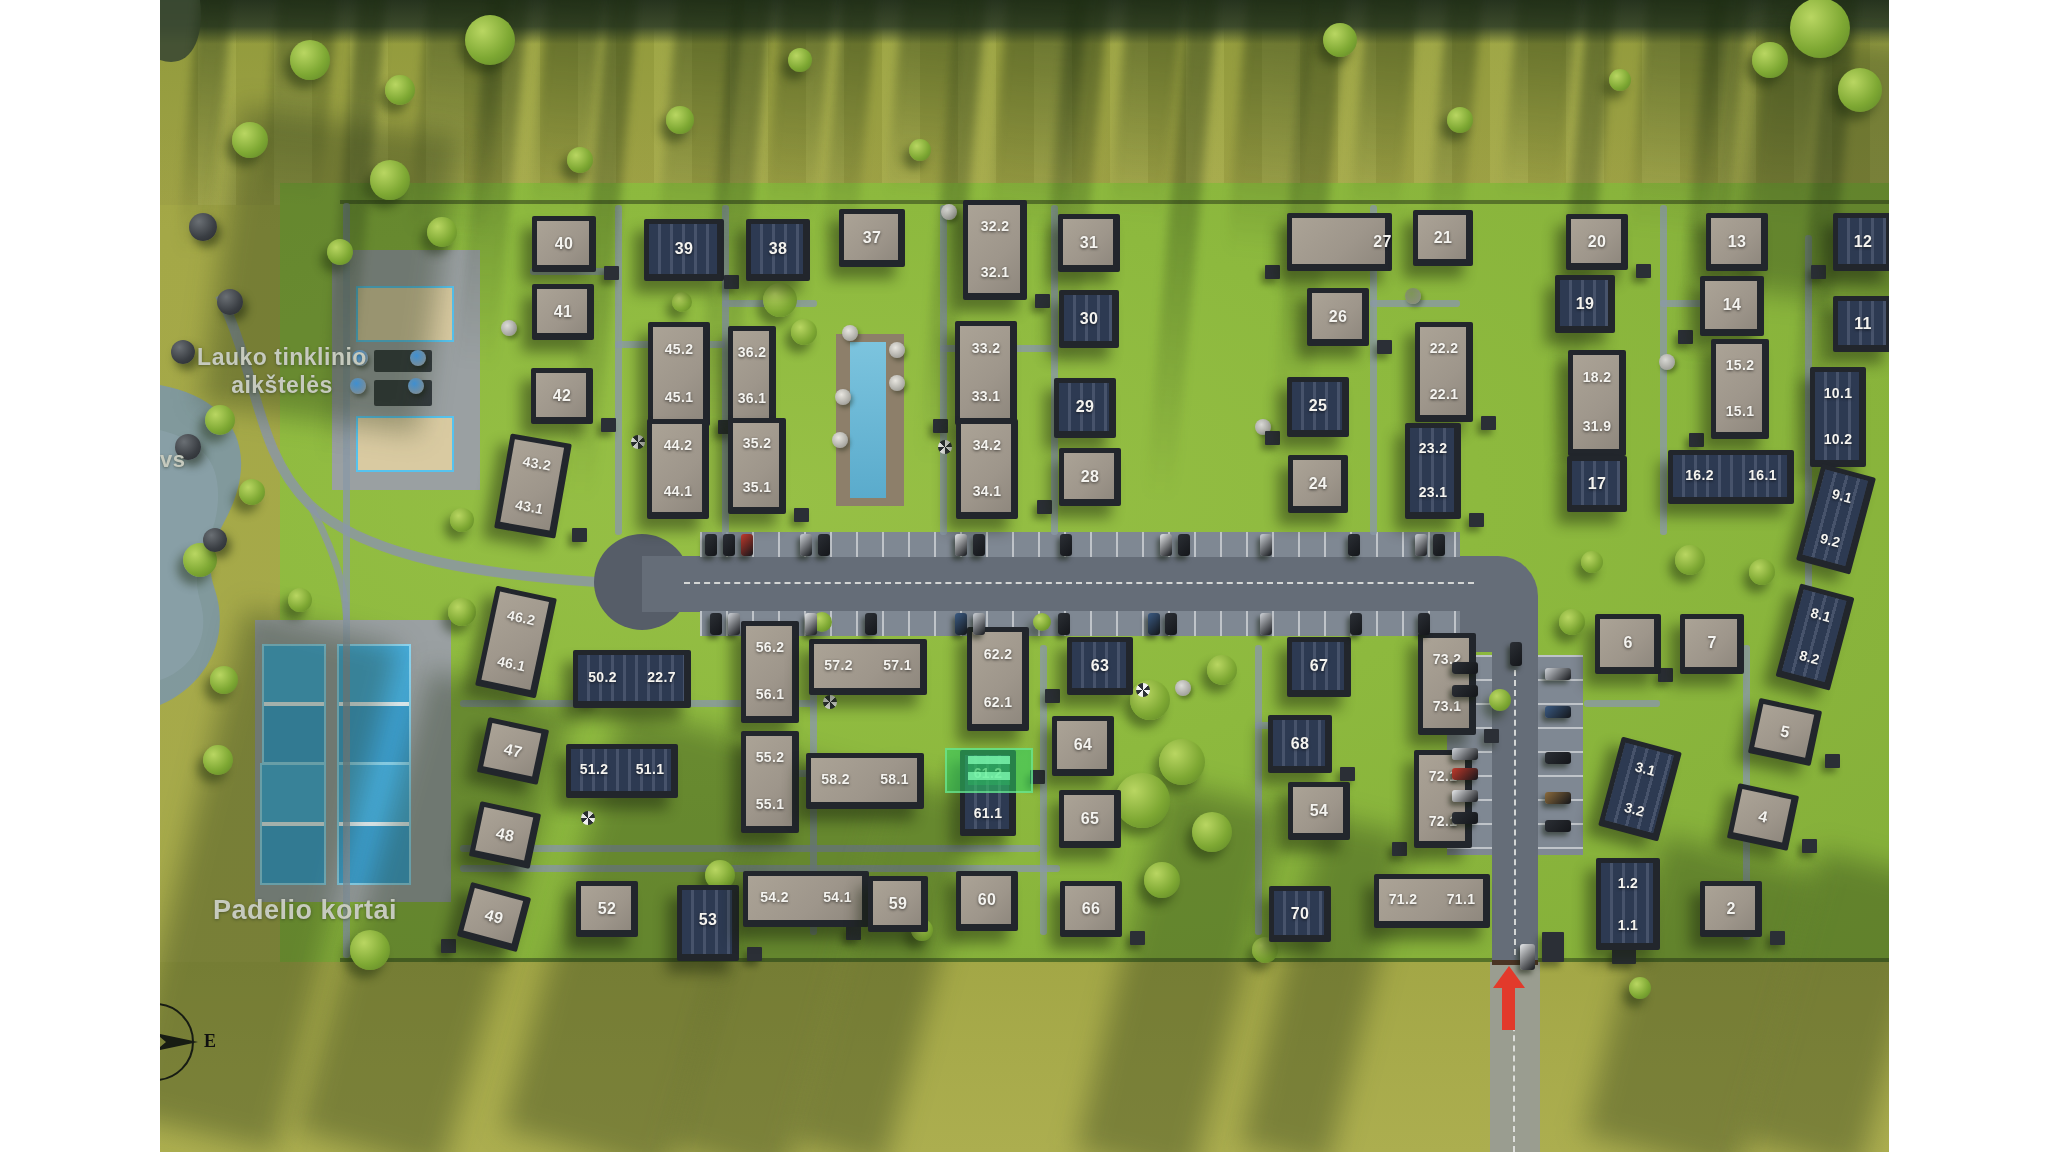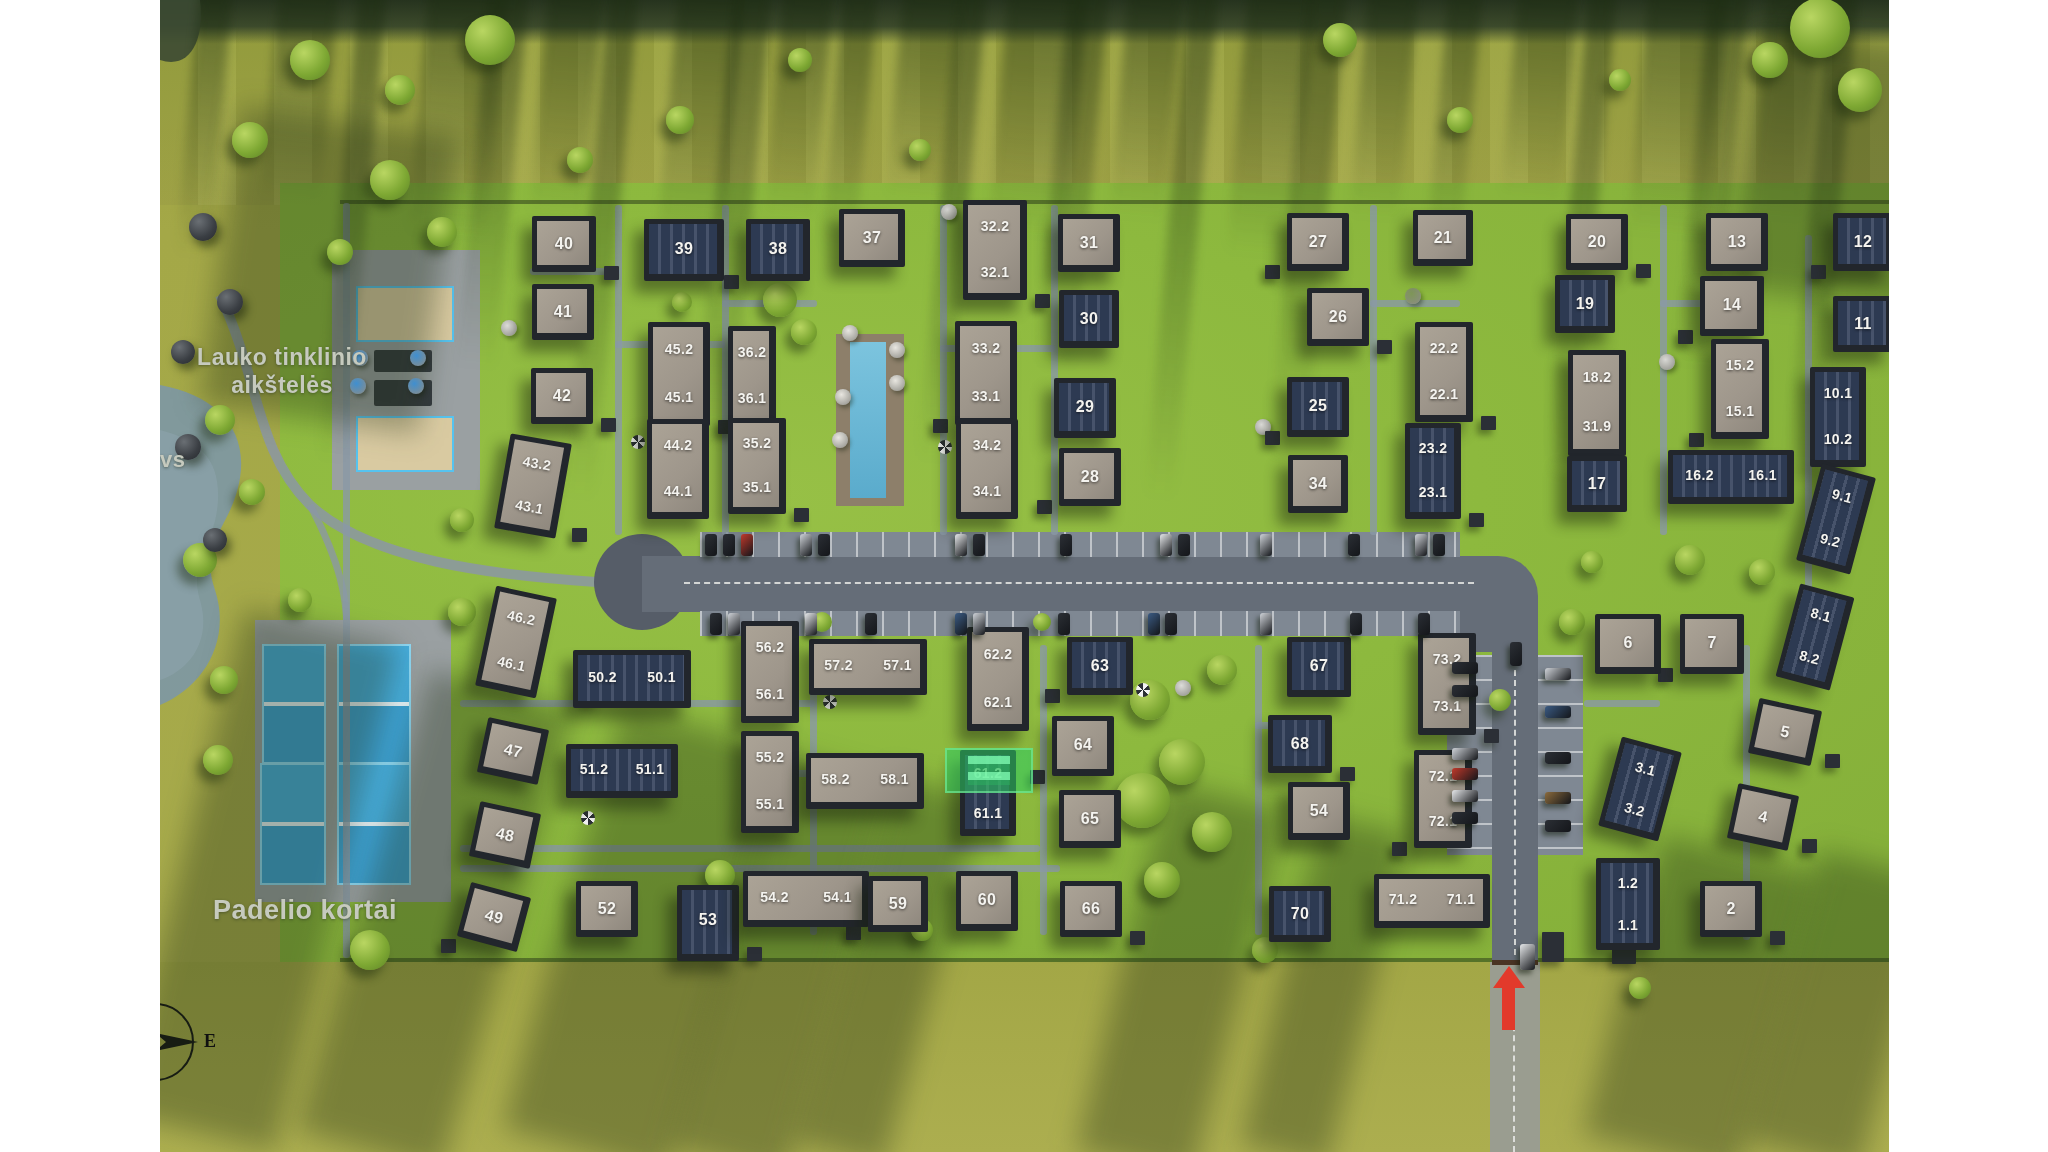--- a/index.html
+++ b/index.html
@@ -290,21 +290,21 @@
         <div class="house" style="left: 803px; top: 200px; width: 64px; height: 100px; transform: rotate(0deg);">
           <div class="roofA"></div>
           <div class="lbl" style="font-size: 14px; top: 18%;">32.2</div>
           <div class="lbl" style="font-size: 14px; top: 64%;">32.1</div>
         </div>
         <div class="shed" style="left: 875px; top: 294px; width: 15px; height: 14px;"></div>
         <div class="house" style="left: 898px; top: 214px; width: 62px; height: 58px; transform: rotate(0deg);">
           <div class="roofA"></div>
           <div class="lbl" style="font-size: 16px; top: 34%;">31</div>
         </div>
-        <div class="house" style="left: 1127px; top: 213px; width: 62px; height: 58px; transform: rotate(0deg);">
+        <div class="house" style="left: 1127px; top: 213px; width: 62px; height: 58px; transform: rotate(0deg); padding-left: 43px;">
           <div class="roofA"></div>
           <div class="lbl" style="font-size: 16px; top: 34%;">27</div>
         </div>
         <div class="shed" style="left: 1105px; top: 265px; width: 15px; height: 14px;"></div>
         <div class="house" style="left: 1253px; top: 210px; width: 60px; height: 56px; transform: rotate(0deg);">
           <div class="roofA"></div>
           <div class="lbl" style="font-size: 16px; top: 34%;">21</div>
         </div>
         <div class="house" style="left: 1406px; top: 214px; width: 62px; height: 56px; transform: rotate(0deg);">
           <div class="roofA"></div>
@@ -415,21 +415,21 @@
           <div class="lbl" style="font-size: 14px; top: 18%;">34.2</div>
           <div class="lbl" style="font-size: 14px; top: 64%;">34.1</div>
         </div>
         <div class="house" style="left: 899px; top: 448px; width: 62px; height: 58px; transform: rotate(0deg);">
           <div class="roofA"></div>
           <div class="lbl" style="font-size: 16px; top: 34%;">28</div>
         </div>
         <div class="shed" style="left: 877px; top: 500px; width: 15px; height: 14px;"></div>
         <div class="house" style="left: 1128px; top: 455px; width: 60px; height: 58px; transform: rotate(0deg);">
           <div class="roofA"></div>
-          <div class="lbl" style="font-size: 16px; top: 34%;">34</div>
+          <div class="lbl" style="font-size: 16px; top: 34%;">24</div>
         </div>
         <div class="house" style="left: 1245px; top: 423px; width: 56px; height: 96px; transform: rotate(0deg);">
           <div class="roofB"></div>
           <div class="lbl" style="font-size: 14px; top: 18%;">23.2</div>
           <div class="lbl" style="font-size: 14px; top: 64%;">23.1</div>
         </div>
         <div class="shed" style="left: 1309px; top: 513px; width: 15px; height: 14px;"></div>
         <div class="house" style="left: 1407px; top: 456px; width: 60px; height: 56px; transform: rotate(0deg);">
           <div class="roofB"></div>
           <div class="lbl" style="font-size: 16px; top: 34%;">17</div>
@@ -451,21 +451,21 @@
         </div>
         <div class="shed" style="left: 412px; top: 528px; width: 15px; height: 14px;"></div>
         <div class="house" style="left: 325px; top: 591px; width: 62px; height: 102px; transform: rotate(12deg);">
           <div class="roofA"></div>
           <div class="lbl" style="font-size: 14px; top: 18%;">46.2</div>
           <div class="lbl" style="font-size: 14px; top: 64%;">46.1</div>
         </div>
         <div class="house" style="left: 413px; top: 650px; width: 118px; height: 58px; transform: rotate(0deg);">
           <div class="roofB"></div>
           <div class="lbl" style="font-size: 14px; top: 32%; width: 50%; left: 0%;">50.2</div>
-          <div class="lbl" style="font-size: 14px; top: 32%; width: 50%; left: 50%;">50.1</div>
+          <div class="lbl" style="font-size: 14px; top: 32%; width: 50%; left: 50%;">22.7</div>
         </div>
         <div class="house" style="left: 581px; top: 621px; width: 58px; height: 102px; transform: rotate(0deg);">
           <div class="roofA"></div>
           <div class="lbl" style="font-size: 14px; top: 18%;">56.2</div>
           <div class="lbl" style="font-size: 14px; top: 64%;">56.1</div>
         </div>
         <div class="house" style="left: 649px; top: 639px; width: 118px; height: 56px; transform: rotate(0deg);">
           <div class="roofA"></div>
           <div class="lbl" style="font-size: 14px; top: 32%; width: 50%; left: 0%;">57.2</div>
           <div class="lbl" style="font-size: 14px; top: 32%; width: 50%; left: 50%;">57.1</div>

